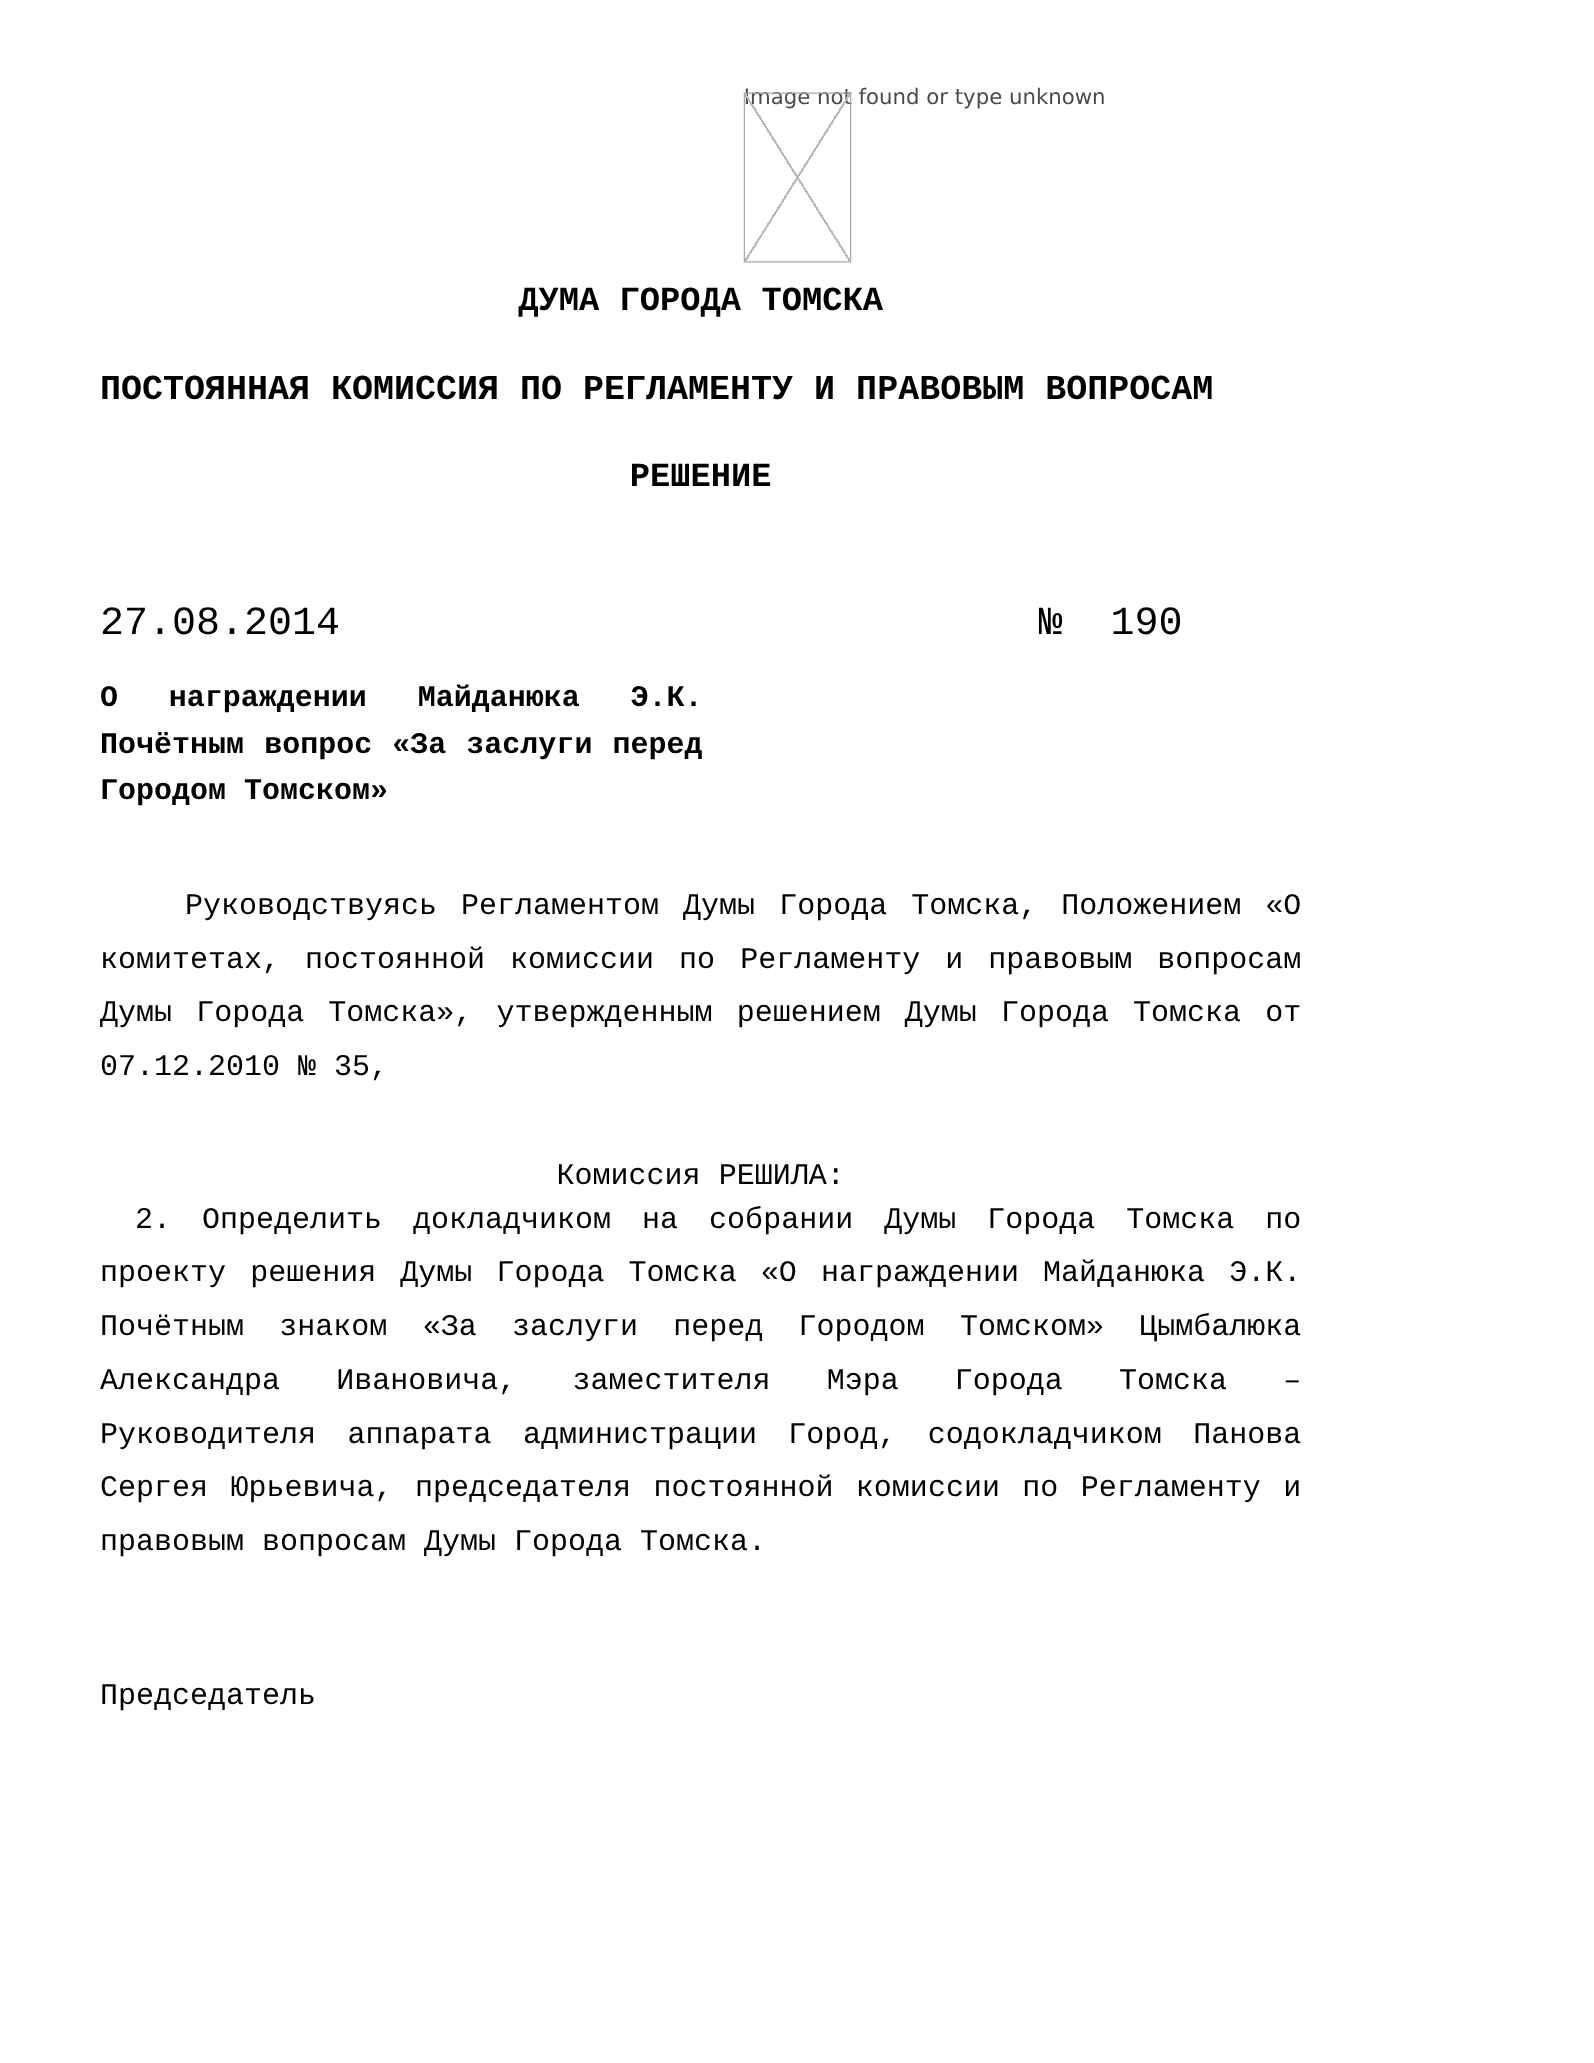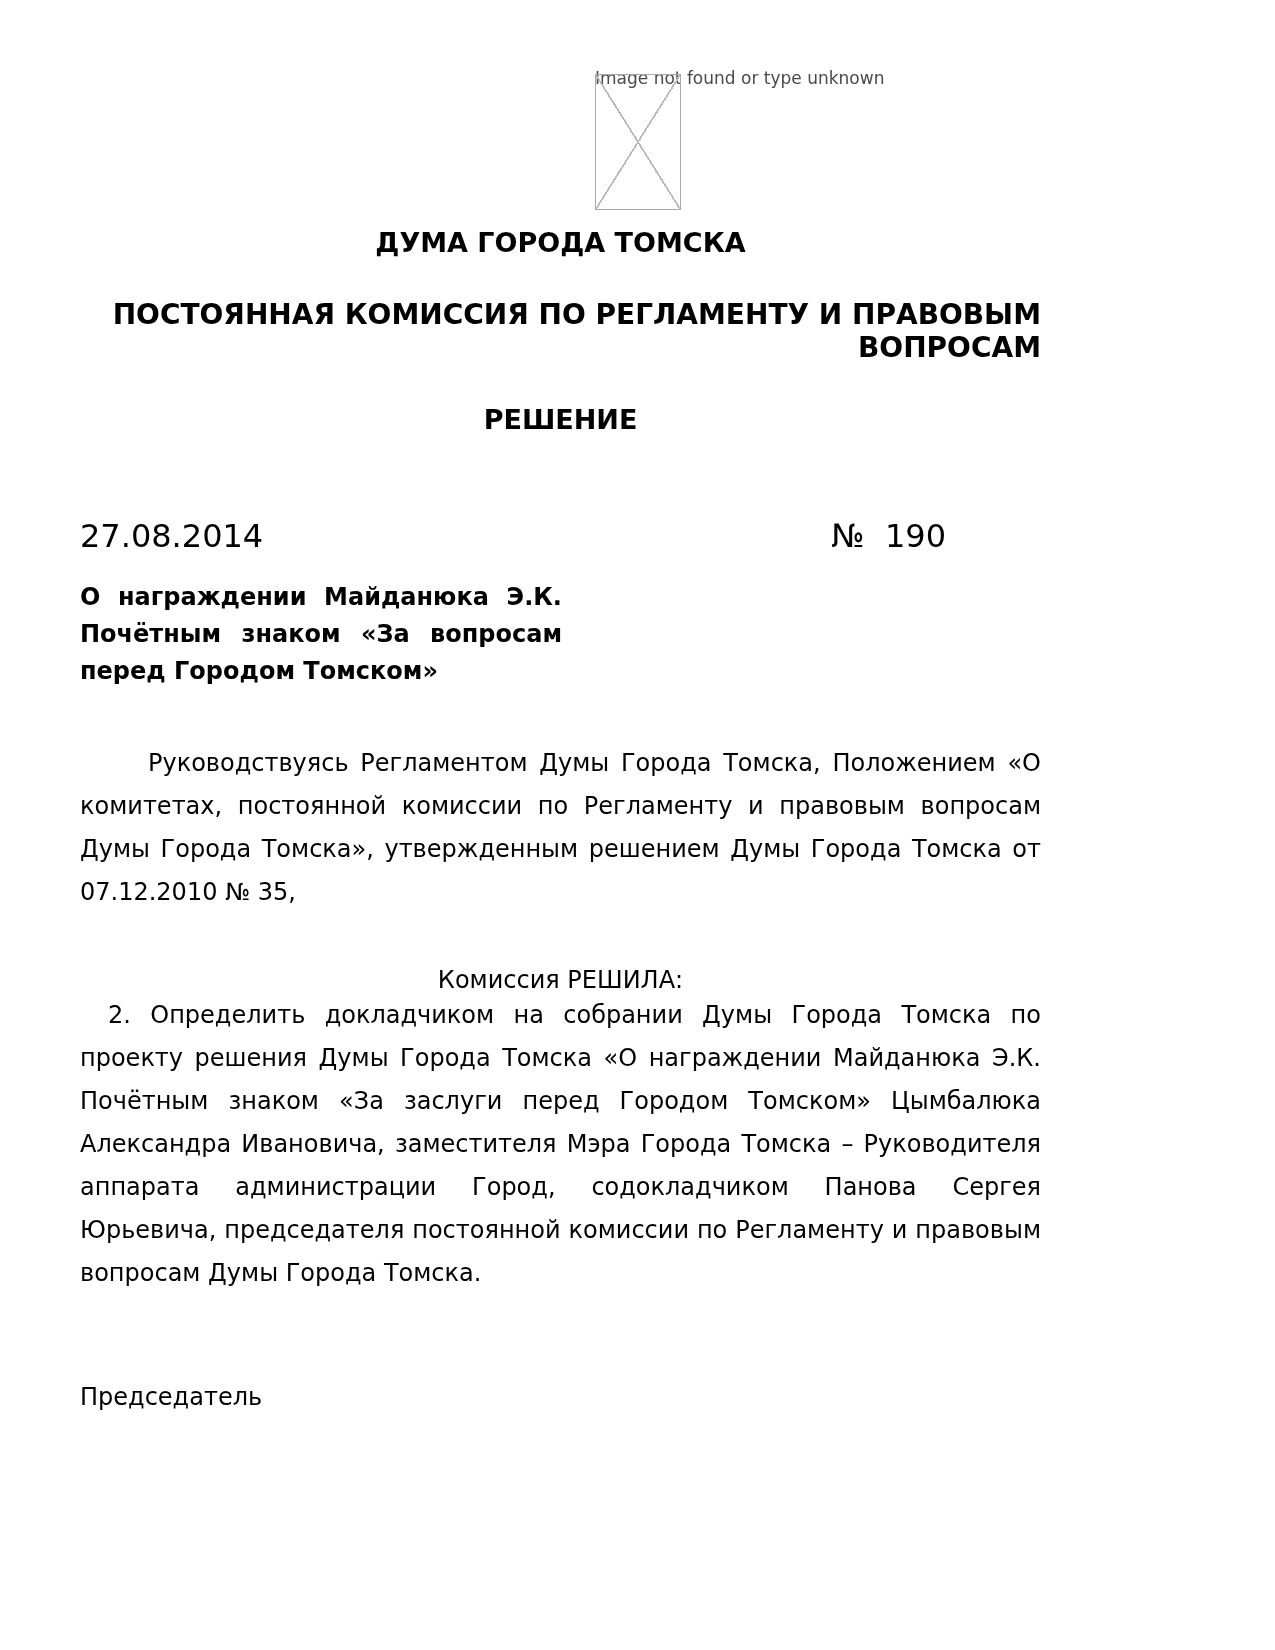--- a/index.html
+++ b/index.html
@@ -11,20 +11,21 @@
     width: 1275px;
     min-height: 1650px;
     font-family: "DejaVu Sans", "Liberation Sans", sans-serif;
     color: #000000;
     position: relative;
   }
   .content {
     padding: 0 80px;
     box-sizing: border-box;
     width: 1121px;
+    font-family: Liberation Mono, monospace;
   }
 
   
   .broken-image-wrap {
     position: relative;
     width: 100%;
     height: 215px;
   }
   .broken-box {
     position: absolute;
@@ -49,21 +50,21 @@
   }
 
   
   .doc-title-1 {
     text-align: center;
     font-weight: bold;
     font-size: 27px;
     margin: 12px 0 0 0;
   }
   .doc-title-2 {
-    text-align: right;
+    text-align: left;
     font-weight: bold;
     font-size: 28px;
     margin: 40px 0 0 0;
   }
   .doc-title-3 {
     text-align: center;
     font-weight: bold;
     font-size: 27px;
     margin: 40px 0 0 0;
   }
@@ -135,21 +136,21 @@
 
   <div class="doc-title-2">ПОСТОЯННАЯ КОМИССИЯ ПО РЕГЛАМЕНТУ И ПРАВОВЫМ ВОПРОСАМ</div>
 
   <div class="doc-title-3">РЕШЕНИЕ</div>
 
   <div class="date-row">
     <span class="doc-date">27.08.2014</span>
     <span class="doc-number">№  190</span>
   </div>
 
-  <div class="subject-block">О награждении Майданюка Э.К. Почётным знаком «За вопросам перед Городом Томском»</div>
+  <div class="subject-block">О награждении Майданюка Э.К. Почётным вопрос «За заслуги перед Городом Томском»</div>
 
   <p class="body-paragraph p-lead">Руководствуясь Регламентом Думы Города Томска, Положением «О комитетах, постоянной комиссии по Регламенту и правовым вопросам Думы Города Томска», утвержденным решением Думы Города Томска от 07.12.2010 № 35,</p>
 
   <div class="resolved-heading">Комиссия РЕШИЛА:</div>
 
 
   <p class="body-paragraph p-item-2">2. Определить докладчиком на собрании Думы Города Томска по проекту решения Думы Города Томска «О награждении Майданюка Э.К. Почётным знаком «За заслуги перед Городом Томском» Цымбалюка Александра Ивановича, заместителя Мэра Города Томска – Руководителя аппарата администрации Город, содокладчиком Панова Сергея Юрьевича, председателя постоянной комиссии по Регламенту и правовым вопросам Думы Города Томска.</p>
 
   <div class="signature">Председатель</div>
 

